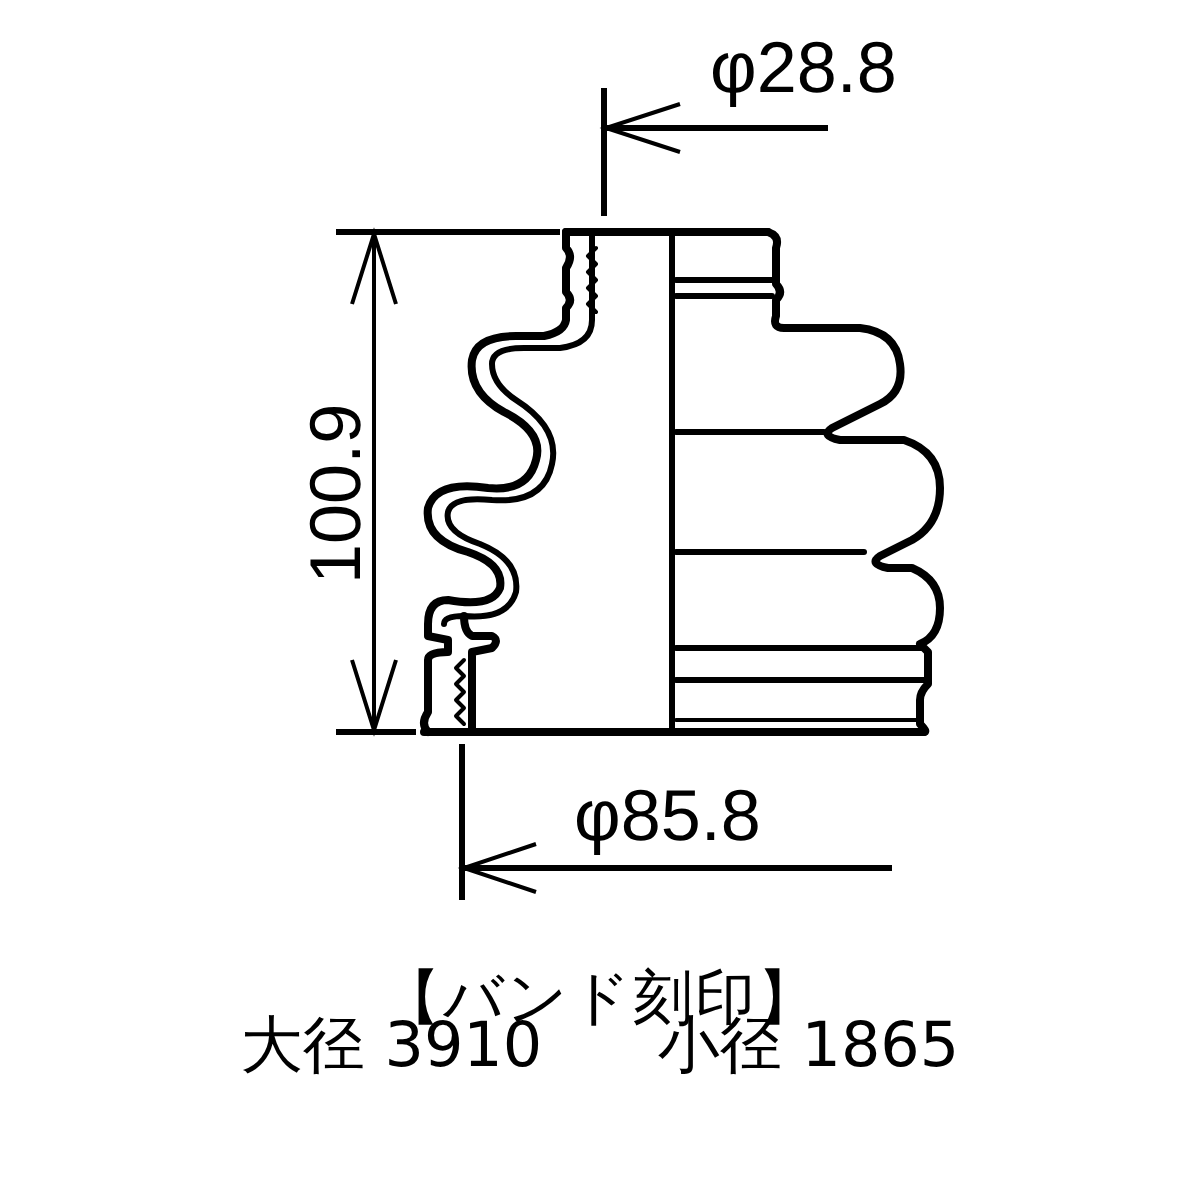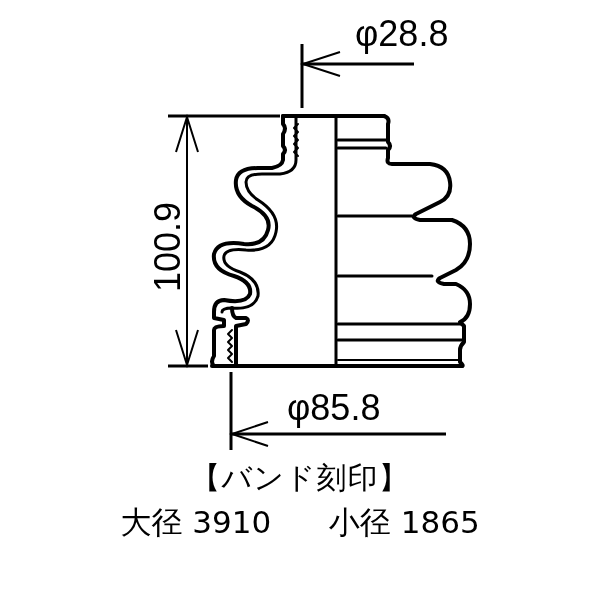--- a/index.html
+++ b/index.html
@@ -1,20 +1,20 @@
 <!DOCTYPE html>
 <html><head>
   <meta charset="utf-8">
   <style>
     html, body { margin: 0; padding: 0; background: #ffffff; }
     body { width: 600px; height: 600px; position: relative; overflow: hidden; font-family: "Liberation Sans", "DejaVu Sans", sans-serif; }
     #drawing { position: absolute; left: 0; top: 0; width: 600px; height: 600px; }
     .dim-text { font-family: "Liberation Sans", "DejaVu Sans", sans-serif; font-size: 36px; fill: #000; }
     .caption { position: absolute; left: 0; width: 600px; text-align: center; color: #000; font-family: "DejaVu Sans", "Liberation Sans", sans-serif; }
-    #band-title { top: 458px; font-size: 30px; letter-spacing: 1px; }
+    #band-title { top: 479px; font-size: 30px; letter-spacing: 1px; }
     #band-values { top: 502px; font-size: 31px; text-align: center; }
     #band-values span { display: inline-block; }
     .gap { width: 38px; }
   </style>
 </head>
 <body>
 
 <svg id="drawing" viewBox="0 0 600 600" xmlns="http://www.w3.org/2000/svg">
 
   <g>

